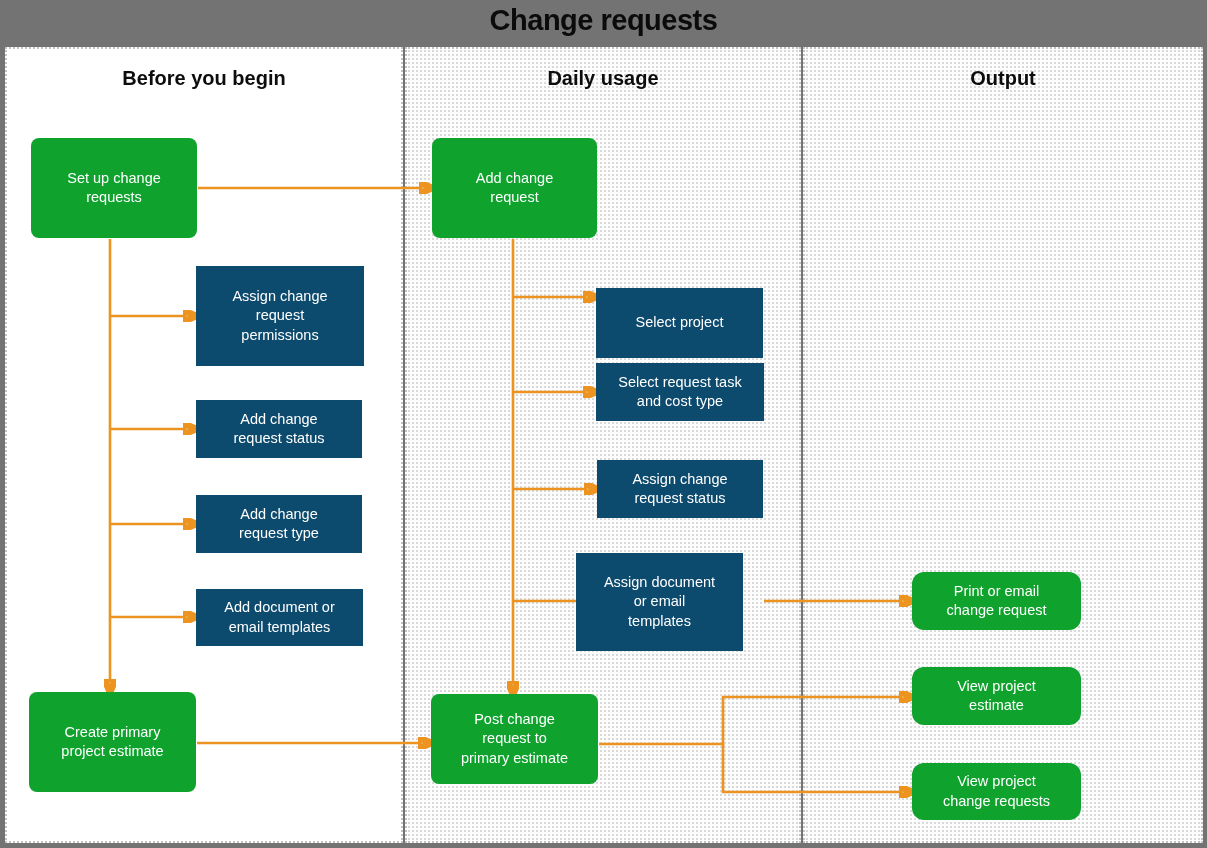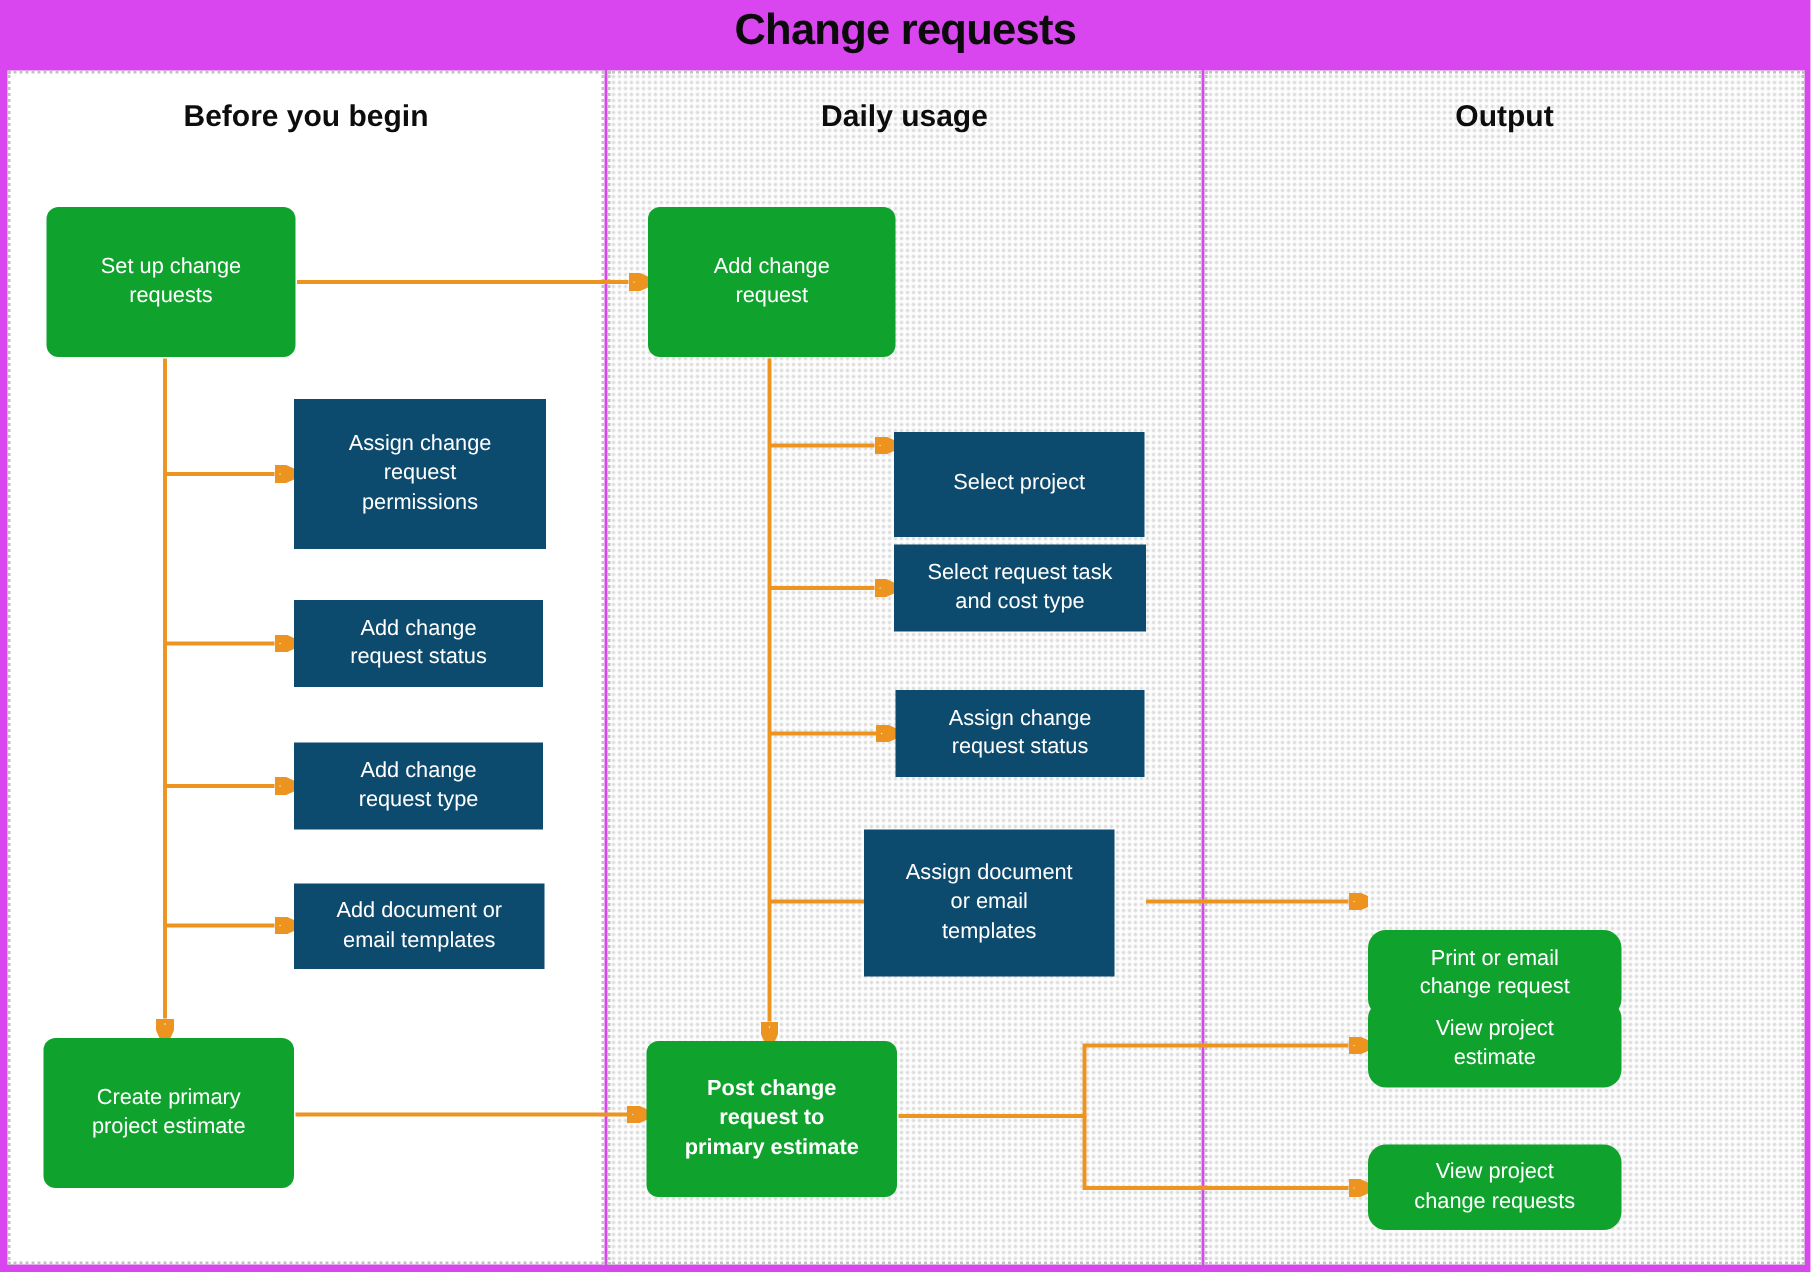--- a/index.html
+++ b/index.html
@@ -1,20 +1,20 @@
 <!DOCTYPE html>
 <html><head>
 <meta charset="utf-8">
 <style>
   * { margin:0; padding:0; box-sizing:border-box; }
   html,body { background:#ffffff; font-family:"Liberation Sans", sans-serif; }
   #canvas {
     position:relative;
     width:1207px; height:848px;
-    background:#d946ef;
+    background:#737373;
     overflow:hidden;
   }
   .page-title {
     position:absolute; left:0; top:0; width:1207px;
     text-align:center;
     font-size:29px; font-weight:800; color:#0b0b0b;
     letter-spacing:-0.5px;
     padding-top:4px;
   }
   .col {
@@ -112,24 +112,24 @@
   <div class="node green" style="left:432px; top:138px; width:165px; height:100px;">Add change
 request</div>
   <div class="node blue" style="left:596px; top:268px; width:167px; height:70px;margin-top:20px;">Select project</div>
   <div class="node blue" style="left:596px; top:363px; width:168px; height:58px;">Select request task
 and cost type</div>
   <div class="node blue" style="left:597px; top:460px; width:166px; height:58px;">Assign change
 request status</div>
   <div class="node blue" style="left:576px; top:553px; width:167px; height:98px;">Assign document
 or email
 templates</div>
-  <div class="node green" style="left:431px; top:694px; width:167px; height:104px;font-weight:bold;">Post change
+  <div class="node green" style="left:431px; top:694px; width:167px; height:90px;">Post change
 request to
 primary estimate</div>
 
-  <div class="node green small" style="left:912px; top:572px; width:169px; height:58px;margin-top:48px;">Print or email
+  <div class="node green small" style="left:912px; top:572px; width:169px; height:58px;">Print or email
 change request</div>
   <div class="node green small" style="left:912px; top:667px; width:169px; height:58px;">View project
 estimate</div>
   <div class="node green small" style="left:912px; top:763px; width:169px; height:57px;">View project
 change requests</div>
 
 </div>
 
 </body></html>

